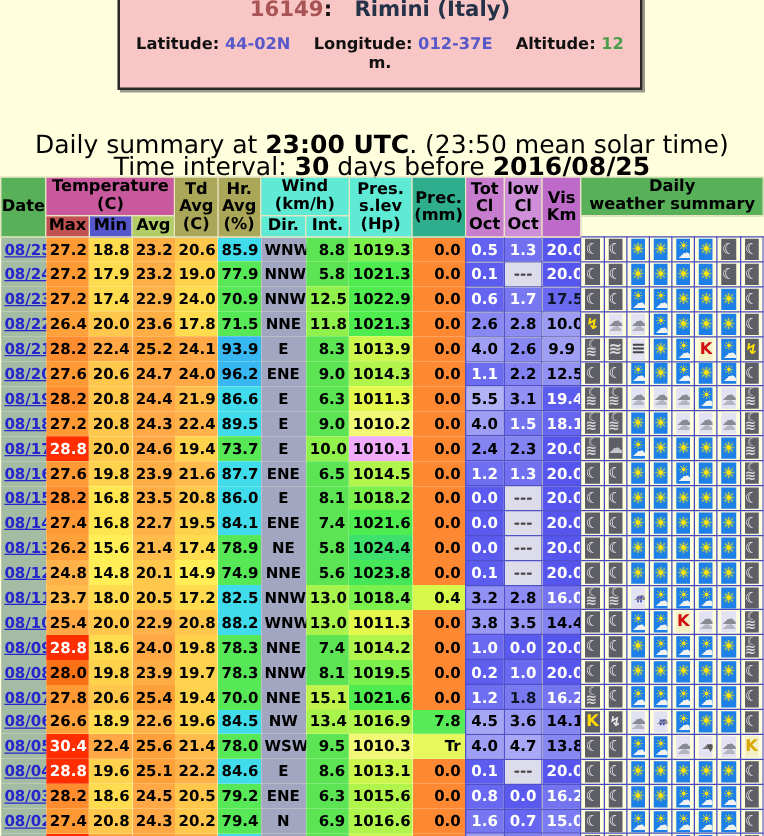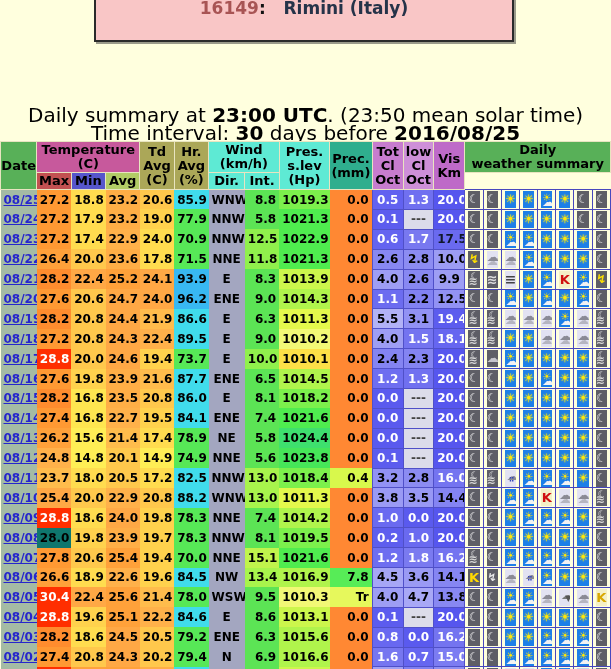--- a/index.html
+++ b/index.html
@@ -105,20 +105,29 @@
   .ic-hourglass::before{content:"⋈";color:#333;font-weight:bold;font-size:11px;display:inline-block;transform:rotate(90deg);}
 </style>
 </head>
 <body>
 
 <div class="station-box">
   <div class="station-title">
     <span class="station-id">16149</span><span class="station-colon">:</span>&nbsp;&nbsp;
     <span>Rimini (Italy)</span>
   </div>
+  <div class="latlon">
+    <span>Latitude:</span>
+    <span class="val">44-02N</span><span class="gap"></span>
+    <span>Longitude:</span>
+    <span class="val">012-37E</span><span class="gap"></span>
+    <span>Altitude:</span>
+    <span class="alt-val">12</span>
+    <span>m.</span>
+  </div>
 </div>
 
 <div class="summary" id="sum1"><span>Daily summary at </span><b>23:00 UTC</b><span>. (23:50 mean solar time)</span></div>
 <div class="summary" id="sum2"><span>Time interval: </span><b>30</b><span> days before </span><b>2016/08/25</b></div>
 
 <table class="wx">
   <colgroup>
     <col style="width:36px">
       <col style="width:34px">
       <col style="width:34px">
@@ -493,21 +502,21 @@
       </tr>
       <tr>
         <td class="c-date"><a href="#">08/17</a></td>
         <td class="c-max" style="background: rgb(255, 46, 0); color: rgb(255, 255, 255);">28.8</td>
         <td class="c-min" style="background: rgb(255, 200, 76);">20.0</td>
         <td class="c-avg" style="background: rgb(255, 168, 69);">24.6</td>
         <td class="c-td" style="background: rgb(255, 210, 77);">19.4</td>
         <td class="c-hr" style="background: rgb(87, 232, 87);">73.7</td>
         <td class="c-dir" style="background: rgb(163, 166, 192);">E</td>
         <td class="c-int" style="background: rgb(144, 240, 76);">10.0</td>
-        <td class="c-pres" style="background: #fde047;">1010.1</td>
+        <td class="c-pres" style="background: #f0abfc;">1010.1</td>
         <td class="c-prec" style="background: rgb(255, 136, 51);">0.0</td>
         <td class="c-totcl" style="background: rgb(132, 132, 242);">2.4</td>
         <td class="c-lowcl" style="background: rgb(132, 132, 242);">2.3</td>
         <td class="c-vis" style="background: rgb(86, 86, 238); color: rgb(255, 255, 255);">20.0</td>
         <td class="ic">
           <span class="wicon ic-windmoon"></span>
         </td>
         <td class="ic">
           <span class="wicon ic-cloudmoon"></span>
         </td>
@@ -837,21 +846,21 @@
         </td>
         <td class="ic">
           <span class="wicon ic-sun"></span>
         </td>
         <td class="ic">
           <span class="wicon ic-windmoon"></span>
         </td>
       </tr>
       <tr>
         <td class="c-date"><a href="#">08/08</a></td>
-        <td class="c-max" style="background: #0f766e; text-align: center;">28.0</td>
+        <td class="c-max" style="background: #f97316; text-align: center;">28.0</td>
         <td class="c-min" style="background: rgb(255, 210, 77);">19.8</td>
         <td class="c-avg" style="background: rgb(255, 174, 70);">23.9</td>
         <td class="c-td" style="background: rgb(255, 210, 77);">19.7</td>
         <td class="c-hr" style="background: rgb(87, 232, 87);">78.3</td>
         <td class="c-dir" style="background: rgb(163, 166, 192);">NNW</td>
         <td class="c-int" style="background: rgb(92, 228, 85);">8.1</td>
         <td class="c-pres" style="background: rgb(124, 240, 76);">1019.5</td>
         <td class="c-prec" style="background: rgb(255, 136, 51);">0.0</td>
         <td class="c-totcl" style="background: rgb(94, 94, 238); color: rgb(255, 255, 255);">0.2</td>
         <td class="c-lowcl" style="background: rgb(106, 106, 240); color: rgb(255, 255, 255);">1.0</td>
@@ -886,21 +895,21 @@
         <td class="c-max" style="background: rgb(255, 153, 51);">27.8</td>
         <td class="c-min" style="background: rgb(255, 200, 76);">20.6</td>
         <td class="c-avg" style="background: rgb(255, 161, 58);">25.4</td>
         <td class="c-td" style="background: rgb(255, 210, 77);">19.4</td>
         <td class="c-hr" style="background: rgb(87, 232, 87);">70.0</td>
         <td class="c-dir" style="background: rgb(163, 166, 192);">NNE</td>
         <td class="c-int" style="background: rgb(192, 244, 76);">15.1</td>
         <td class="c-pres" style="background: rgb(79, 236, 79);">1021.6</td>
         <td class="c-prec" style="background: rgb(255, 136, 51);">0.0</td>
         <td class="c-totcl" style="background: rgb(110, 110, 240); color: rgb(255, 255, 255);">1.2</td>
-        <td class="c-lowcl" style="background: rgb(122, 122, 240); color: #ffffff;">1.8</td>
+        <td class="c-lowcl" style="background: rgb(122, 122, 240); color: #0f172a;">1.8</td>
         <td class="c-vis" style="background: rgb(116, 116, 240); color: rgb(255, 255, 255);">16.2</td>
         <td class="ic">
           <span class="wicon ic-windmoon"></span>
         </td>
         <td class="ic">
           <span class="wicon ic-moon"></span>
         </td>
         <td class="ic">
           <span class="wicon ic-cloudsun"></span>
         </td>

